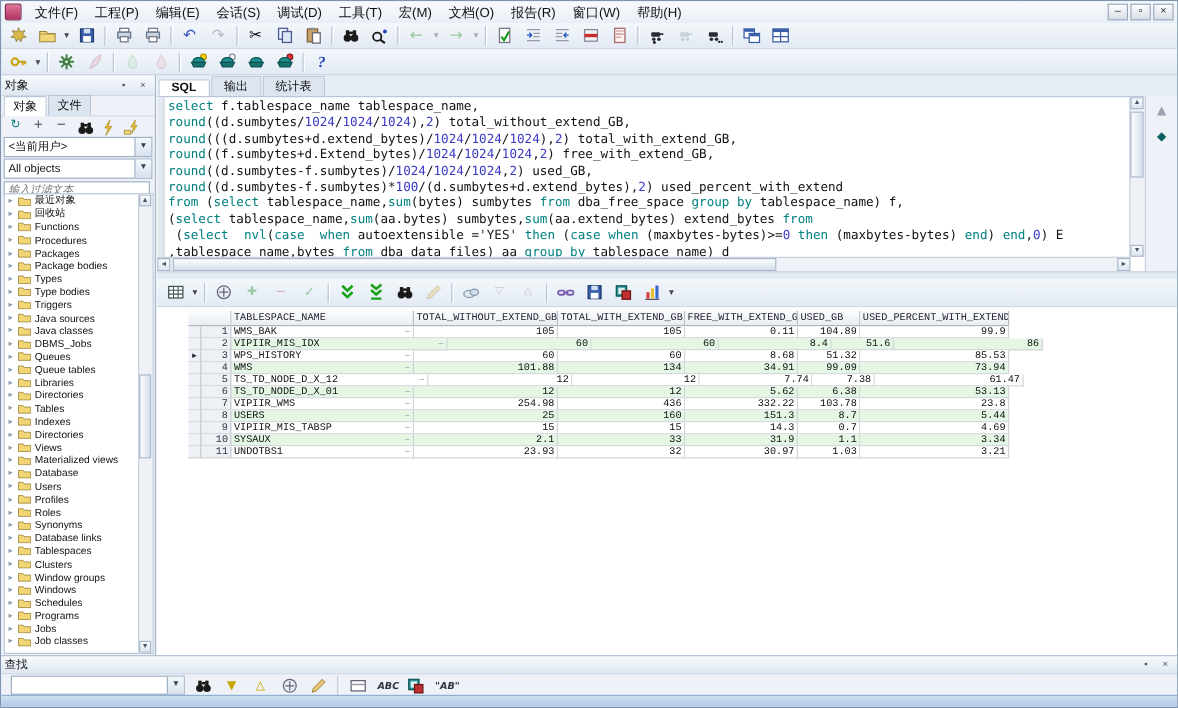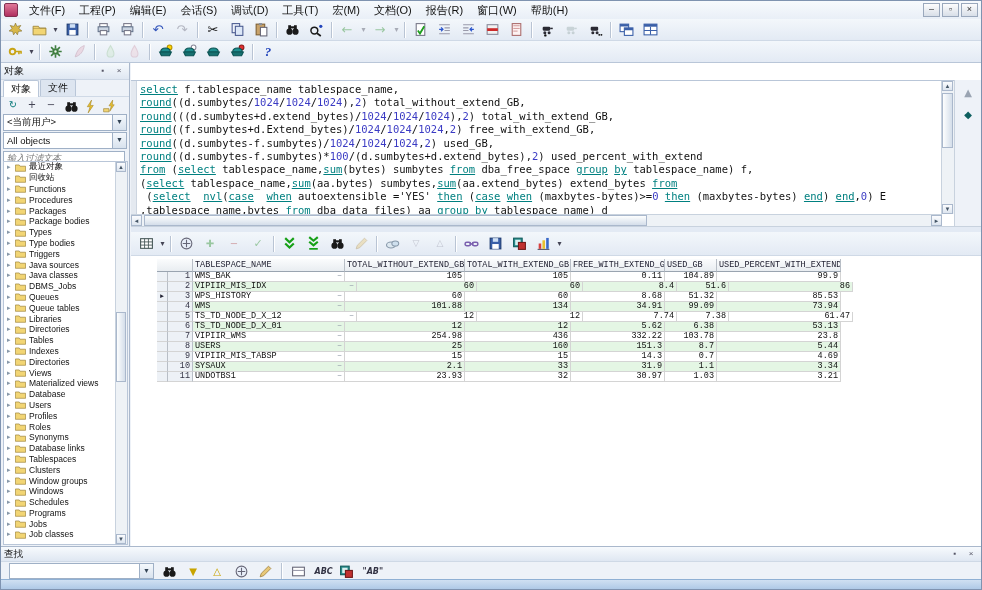--- a/index.html
+++ b/index.html
@@ -50,21 +50,21 @@
   .vscroll .thumb{position:absolute;left:0;width:10px;background:linear-gradient(90deg,#fdfefe,#d4deea);border:1px solid #aab8cc;box-sizing:border-box;}
   
   #main{position:absolute;left:130px;top:62px;right:0;height:483px;background:#fff;}
   #edit-tabs{position:absolute;left:0;top:0;right:0;height:17px;background:#e7edf5;display:flex;align-items:flex-end;padding-left:1px;}
   .ed-tab{padding:1px 10px;font-size:10px;border:1px solid #b9c6d8;border-bottom:none;background:#dde5f0;margin-right:1px;border-radius:2px 2px 0 0;}
   .ed-tab.active{background:#fff;font-weight:bold;}
   #editor{position:absolute;left:0;top:17px;right:27px;height:145px;background:#fff;border-top:1px solid #b9c6d8;overflow:hidden;}
   #gutterstrip{position:absolute;left:0;top:0;bottom:0;width:5px;background:#e4e9f0;border-right:1px solid #cdd5e0;}
   #sqltext{position:absolute;left:9px;top:2px;right:12px;font-family:"DejaVu Sans Mono","Liberation Mono",monospace;
            font-size:10.5px;line-height:13.4px;white-space:pre;overflow:hidden;}
-  .kw{color:#008080;text-decoration:underline;}.num{color:#3b3bc4;}.str{color:#222;}
+  .kw{color:#008080;}.num{color:#3b3bc4;}.str{color:#222;}
   #ed-vscroll{position:absolute;right:0;top:0;width:12px;height:133px;background:#eef2f6;border-left:1px solid #c8d2de;}
   #ed-hscroll{position:absolute;left:0;right:12px;top:133px;height:12px;background:#eef2f6;border-top:1px solid #c8d2de;}
   .harr{position:absolute;top:0;width:11px;height:11px;background:linear-gradient(#fbfcfe,#dde5ef);border:1px solid #aab8cc;
         font-size:6px;text-align:center;line-height:10px;color:#456;box-sizing:border-box;}
   #ed-hthumb{position:absolute;left:13px;top:0;width:62%;height:11px;background:linear-gradient(#fdfefe,#d4deea);border:1px solid #aab8cc;box-sizing:border-box;}
   #rightstrip{position:absolute;right:0;top:17px;width:26px;height:146px;background:#eef2f8;border-left:1px solid #c8d2de;}
   #rightstrip .tb{width:20px;height:18px;margin:2px auto;display:flex;}
   #splitter{position:absolute;left:0;right:0;top:163px;height:6px;background:#e3eaf4;border-top:1px solid #c8d2de;border-bottom:1px solid #c8d2de;}
   
   #grid-toolbar{position:absolute;left:0;right:0;top:169px;height:23px;background:linear-gradient(#f3f7fb,#e3eaf4);
@@ -706,20 +706,25 @@
         </div>
       <div class="vscroll">
         <div class="arr" style="top:0;">▲</div>
         <div class="thumb" style="top:150px;height:70px;"></div>
         <div class="arr" style="bottom:0;">▼</div>
       </div>
     </div>
   </div>
 
   <div id="main">
+    <div id="edit-tabs">
+        <span class="ed-tab active">SQL</span>
+        <span class="ed-tab">输出</span>
+        <span class="ed-tab">统计表</span>
+      </div>
 
     <div id="editor">
       <div id="gutterstrip"></div>
       <div id="sqltext"><div><span class="kw">select</span> f.tablespace_name tablespace_name,</div><div><span class="kw">round</span>((d.sumbytes/<span class="num">1024</span>/<span class="num">1024</span>/<span class="num">1024</span>),<span class="num">2</span>) total_without_extend_GB,</div><div><span class="kw">round</span>(((d.sumbytes+d.extend_bytes)/<span class="num">1024</span>/<span class="num">1024</span>/<span class="num">1024</span>),<span class="num">2</span>) total_with_extend_GB,</div><div><span class="kw">round</span>((f.sumbytes+d.Extend_bytes)/<span class="num">1024</span>/<span class="num">1024</span>/<span class="num">1024</span>,<span class="num">2</span>) free_with_extend_GB,</div><div><span class="kw">round</span>((d.sumbytes-f.sumbytes)/<span class="num">1024</span>/<span class="num">1024</span>/<span class="num">1024</span>,<span class="num">2</span>) used_GB,</div><div><span class="kw">round</span>((d.sumbytes-f.sumbytes)*<span class="num">100</span>/(d.sumbytes+d.extend_bytes),<span class="num">2</span>) used_percent_with_extend</div><div><span class="kw">from</span> (<span class="kw">select</span> tablespace_name,<span class="kw">sum</span>(bytes) sumbytes <span class="kw">from</span> dba_free_space <span class="kw">group</span> <span class="kw">by</span> tablespace_name) f,</div><div>(<span class="kw">select</span> tablespace_name,<span class="kw">sum</span>(aa.bytes) sumbytes,<span class="kw">sum</span>(aa.extend_bytes) extend_bytes <span class="kw">from</span></div><div> (<span class="kw">select</span>  <span class="kw">nvl</span>(<span class="kw">case</span>  <span class="kw">when</span> autoextensible =<span class="str">'YES'</span> <span class="kw">then</span> (<span class="kw">case</span> <span class="kw">when</span> (maxbytes-bytes)&gt;=<span class="num">0</span> <span class="kw">then</span> (maxbytes-bytes) <span class="kw">end</span>) <span class="kw">end</span>,<span class="num">0</span>) E</div><div>,tablespace_name,bytes <span class="kw">from</span> dba_data_files) aa <span class="kw">group</span> <span class="kw">by</span> tablespace_name) d</div></div>
       <div id="ed-vscroll">
         <div class="arr" style="top:0;left:0;position:absolute;width:11px;height:10px;background:linear-gradient(#fbfcfe,#dde5ef);border:1px solid #aab8cc;font-size:6px;text-align:center;line-height:9px;color:#456;box-sizing:border-box;">▲</div>
         <div style="position:absolute;left:0;top:12px;width:11px;height:55px;background:linear-gradient(90deg,#fdfefe,#d4deea);border:1px solid #aab8cc;box-sizing:border-box;"></div>
         <div class="arr" style="bottom:0;left:0;position:absolute;width:11px;height:10px;background:linear-gradient(#fbfcfe,#dde5ef);border:1px solid #aab8cc;font-size:6px;text-align:center;line-height:9px;color:#456;box-sizing:border-box;">▼</div>
       </div>
       <div id="ed-hscroll">
@@ -874,21 +879,21 @@
           <div class="gc dc name-cell" style="width:152px"><span>WMS_BAK</span><i>‒</i></div>
           <div class="gc dc num-cell" style="width:120px"><span>105</span></div>
           <div class="gc dc num-cell" style="width:106px"><span>105</span></div>
           <div class="gc dc num-cell" style="width:94px"><span>0.11</span></div>
           <div class="gc dc num-cell" style="width:52px"><span>104.89</span></div>
           <div class="gc dc num-cell" style="width:124px"><span>99.9</span></div>
         </div>
         <div class="grow even">
           <div class="gc ind" style="width:11px"></div>
           <div class="gc gut" style="width:25px">2</div>
-          <div class="gc dc name-cell" style="width:164px"><span>VIPIIR_MIS_IDX</span><i>‒</i></div>
+          <div class="gc dc name-cell" style="width:180px"><span>VIPIIR_MIS_IDX</span><i>‒</i></div>
           <div class="gc dc num-cell" style="width:120px"><span>60</span></div>
           <div class="gc dc num-cell" style="width:106px"><span>60</span></div>
           <div class="gc dc num-cell" style="width:94px"><span>8.4</span></div>
           <div class="gc dc num-cell" style="width:52px"><span>51.6</span></div>
           <div class="gc dc num-cell" style="width:124px"><span>86</span></div>
         </div>
         <div class="grow odd">
           <div class="gc ind" style="width:11px">►</div>
           <div class="gc gut" style="width:25px">3</div>
           <div class="gc dc name-cell" style="width:152px"><span>WPS_HISTORY</span><i>‒</i></div>

